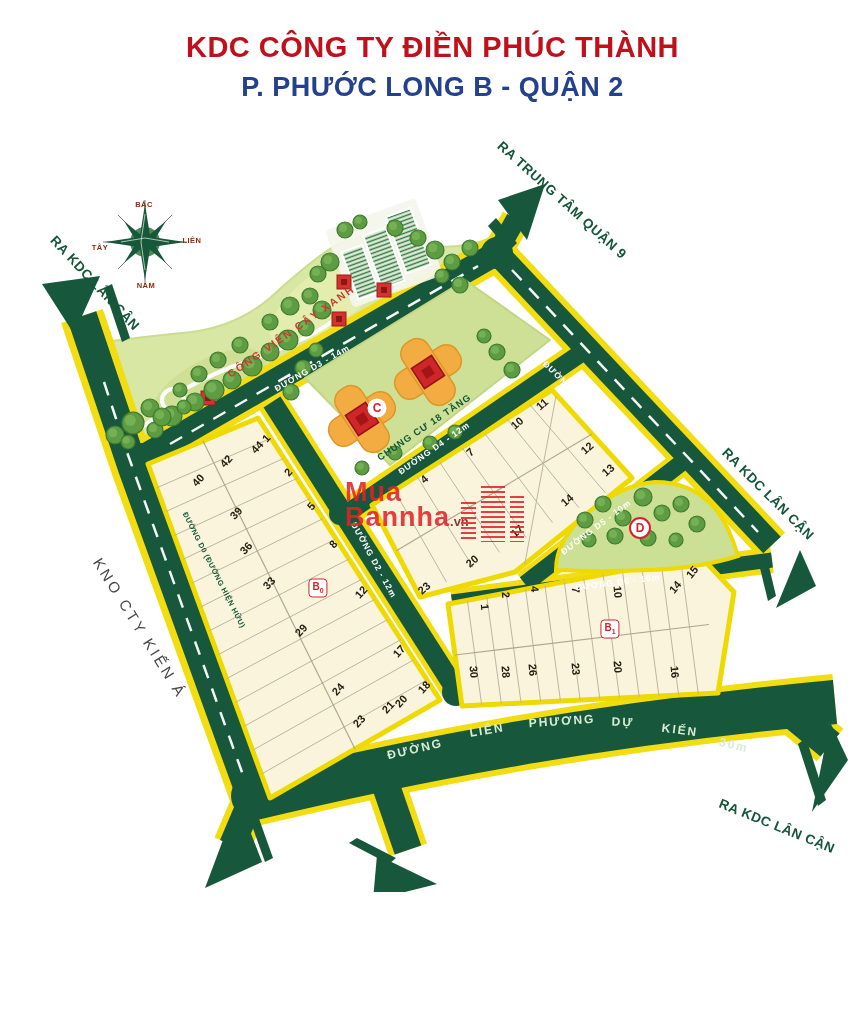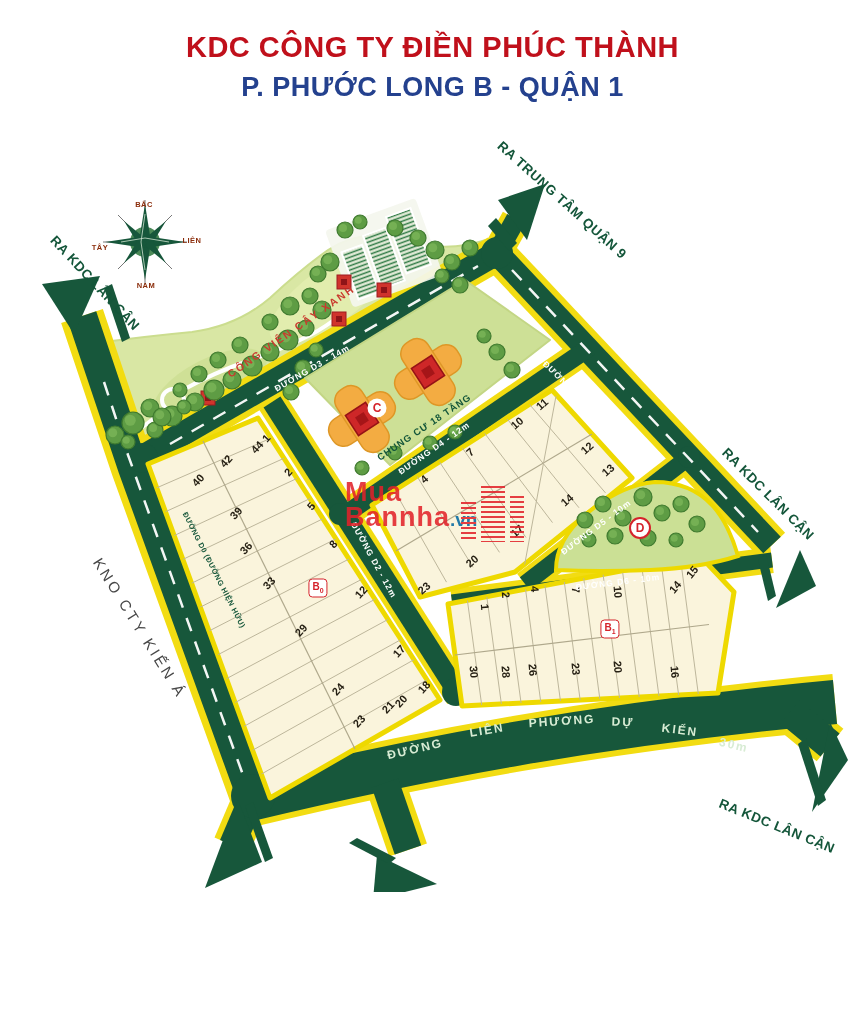--- a/index.html
+++ b/index.html
@@ -24,36 +24,36 @@
          color:#D5232B;font-weight:bold;font-size:10px;border-radius:4px;padding:0 3px;line-height:13px;z-index:13;}
   .badge sub{font-size:7px;}
   .cbadge{position:absolute;transform:translate(-50%,-50%);width:19px;height:19px;border-radius:50%;
           background:#fff;color:#D5232B;font-weight:bold;font-size:12px;text-align:center;line-height:19px;z-index:13;}
   .dbadge{position:absolute;transform:translate(-50%,-50%);width:18px;height:18px;border-radius:50%;
           background:#fff;border:2px solid #D5232B;color:#D5232B;font-weight:bold;font-size:12px;
           text-align:center;line-height:18px;z-index:13;}
   .wm{position:absolute;left:345px;top:480px;width:190px;height:64px;opacity:.87;z-index:40;}
   .wm-text{line-height:.92;}
   .wm-mua,.wm-ban{font-weight:bold;font-size:27px;color:#E2222A;letter-spacing:1px;}
-  .wm-vn{font-weight:bold;font-size:19px;color:#0369a1;}
+  .wm-vn{font-weight:bold;font-size:13px;color:#7f1d1d;}
   .wm-bld{position:absolute;background:repeating-linear-gradient(180deg,#E2222A 0 2px,rgba(0,0,0,0) 2px 5px);}
   .wm-b1{left:116px;top:22px;width:15px;height:40px;}
   .wm-b2{left:136px;top:6px;width:24px;height:56px;}
   .wm-b3{left:165px;top:16px;width:14px;height:46px;}
   .footer{position:absolute;left:2px;right:3px;top:1005px;height:14px;background:#A01D23;z-index:20;}
   svg{position:absolute;left:0;top:0;z-index:5;}
 </style>
 </head>
 <body>
 
 <div id="canvas">
 
   <div class="title">
     <div class="t1">KDC CÔNG TY ĐIỀN PHÚC THÀNH</div>
-    <div class="t2">P. PHƯỚC LONG B - QUẬN 1</div>
+    <div class="t2">P. PHƯỚC LONG B - QUẬN 2</div>
   </div>
 
   <svg width="865" height="1024" viewBox="0 0 865 1024">
     <defs>
       <pattern id="roofhatch" width="5" height="4" patternUnits="userSpaceOnUse">
         <rect width="5" height="4" fill="#EDF2E0"></rect>
         <path d="M0 1.5 H5" stroke="#2F7A45" stroke-width="1.6"></path>
       </pattern>
       <clipPath id="clipB0">
           <path d="M258 418 L148 464 L270 798 L440 700 Z"></path>

